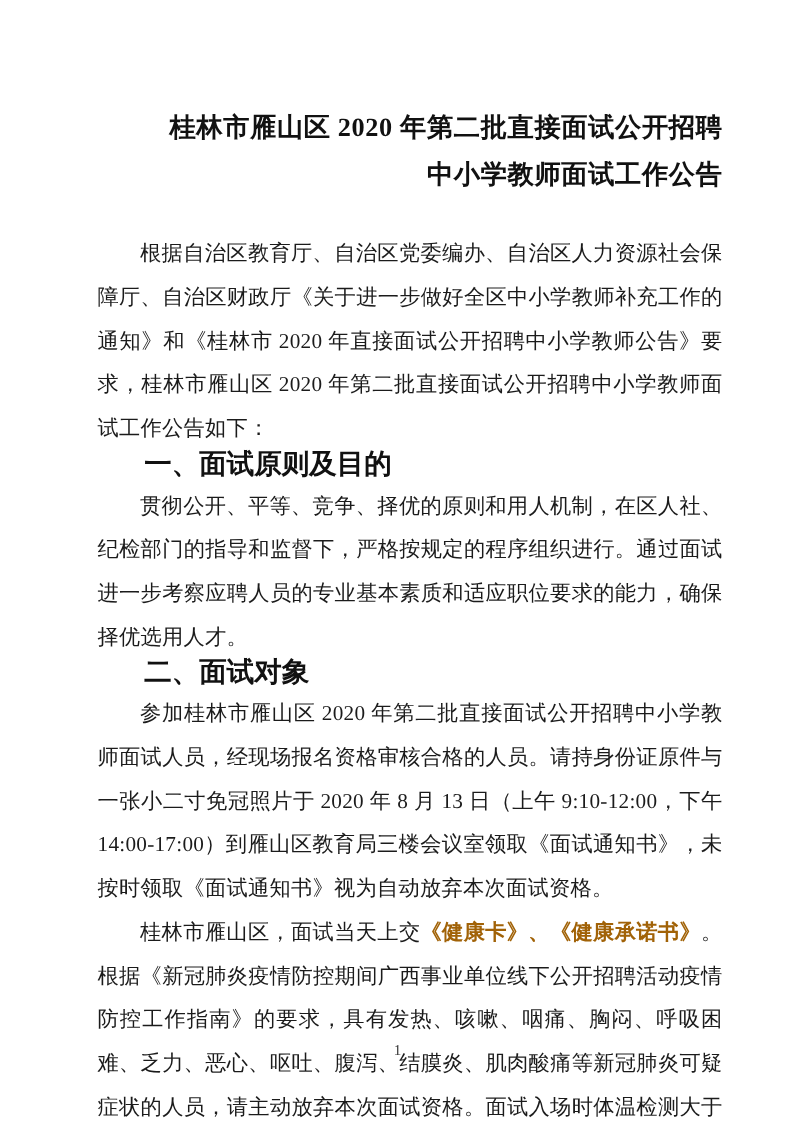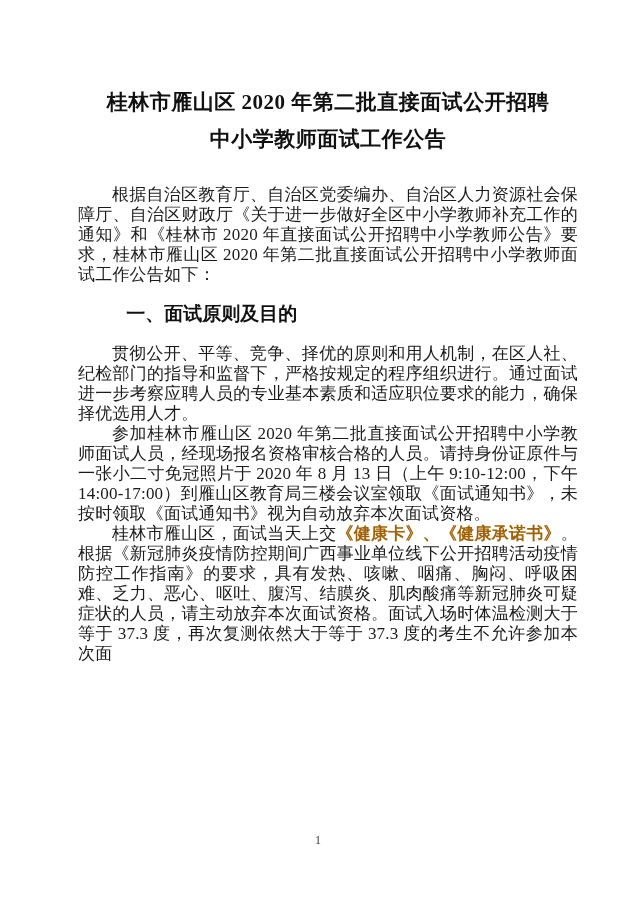--- a/index.html
+++ b/index.html
@@ -20,41 +20,41 @@
     position: absolute;
     left: 78px;
     top: 84px;
     width: 500px;
   }
   .doc-title {
     margin: 0 0 27px 0;
     font-size: 21px;
     font-weight: 700;
     line-height: 37px;
-    text-align: center;
+    text-align: right;
     letter-spacing: 0.5px;
     color: #111111;
   }
   .doc-title .title-line {
     display: block;
   }
   .para {
     margin: 0;
     font-size: 17px;
-    line-height: 20px;
+    line-height: 35px;
     text-align: justify;
     text-align-last: left;
     text-indent: 2em;
     letter-spacing: 0.2px;
     color: #1b1b1b;
   }
   .heading {
-    margin: 16px;
-    font-family: Liberation Serif, serif;
-    font-size: 19px;
+    margin: 0;
+    font-family: Liberation Mono, monospace;
+    font-size: 22px;
     font-weight: 700;
     line-height: 26.5px;
     text-indent: 1.7em;
     color: #111111;
   }
   .bold-inline {
     font-family: "Liberation Sans", sans-serif;
     font-weight: 700;
     color: #a16207;
   }
@@ -80,20 +80,21 @@
       <span class="title-line">桂林市雁山区 2020 年第二批直接面试公开招聘</span>
       <span class="title-line">中小学教师面试工作公告</span>
     </h1>
 
     <p class="para">根据自治区教育厅、自治区党委编办、自治区人力资源社会保障厅、自治区财政厅《关于进一步做好全区中小学教师补充工作的通知》和《桂林市 2020 年直接面试公开招聘中小学教师公告》要求，桂林市雁山区 2020 年第二批直接面试公开招聘中小学教师面试工作公告如下：</p>
 
     <h2 class="heading">一、面试原则及目的</h2>
 
     <p class="para">贯彻公开、平等、竞争、择优的原则和用人机制，在区人社、纪检部门的指导和监督下，严格按规定的程序组织进行。通过面试进一步考察应聘人员的专业基本素质和适应职位要求的能力，确保择优选用人才。</p>
 
+    <h2 class="heading">二、面试对象</h2>
 
     <p class="para">参加桂林市雁山区 2020 年第二批直接面试公开招聘中小学教师面试人员，经现场报名资格审核合格的人员。请持身份证原件与一张小二寸免冠照片于 2020 年 8 月 13 日（上午 9:10-12:00，下午 14:00-17:00）到雁山区教育局三楼会议室领取《面试通知书》，未按时领取《面试通知书》视为自动放弃本次面试资格。</p>
 
     <p class="para"><span>桂林市雁山区，面试当天上交</span><span class="bold-inline">《健康卡》、《健康承诺书》</span><span>。根据《新冠肺炎疫情防控期间广西事业单位线下公开招聘活动疫情防控工作指南》的要求，具有发热、咳嗽、咽痛、胸闷、呼吸困难、乏力、恶心、呕吐、腹泻、结膜炎、肌肉酸痛等新冠肺炎可疑症状的人员，请主动放弃本次面试资格。面试入场时体温检测大于等于 37.3 度，再次复测依然大于等于 37.3 度的考生不允许参加本次面</span></p>
 
   </div>
 
   <div class="page-number">1</div>
 </div>
 

